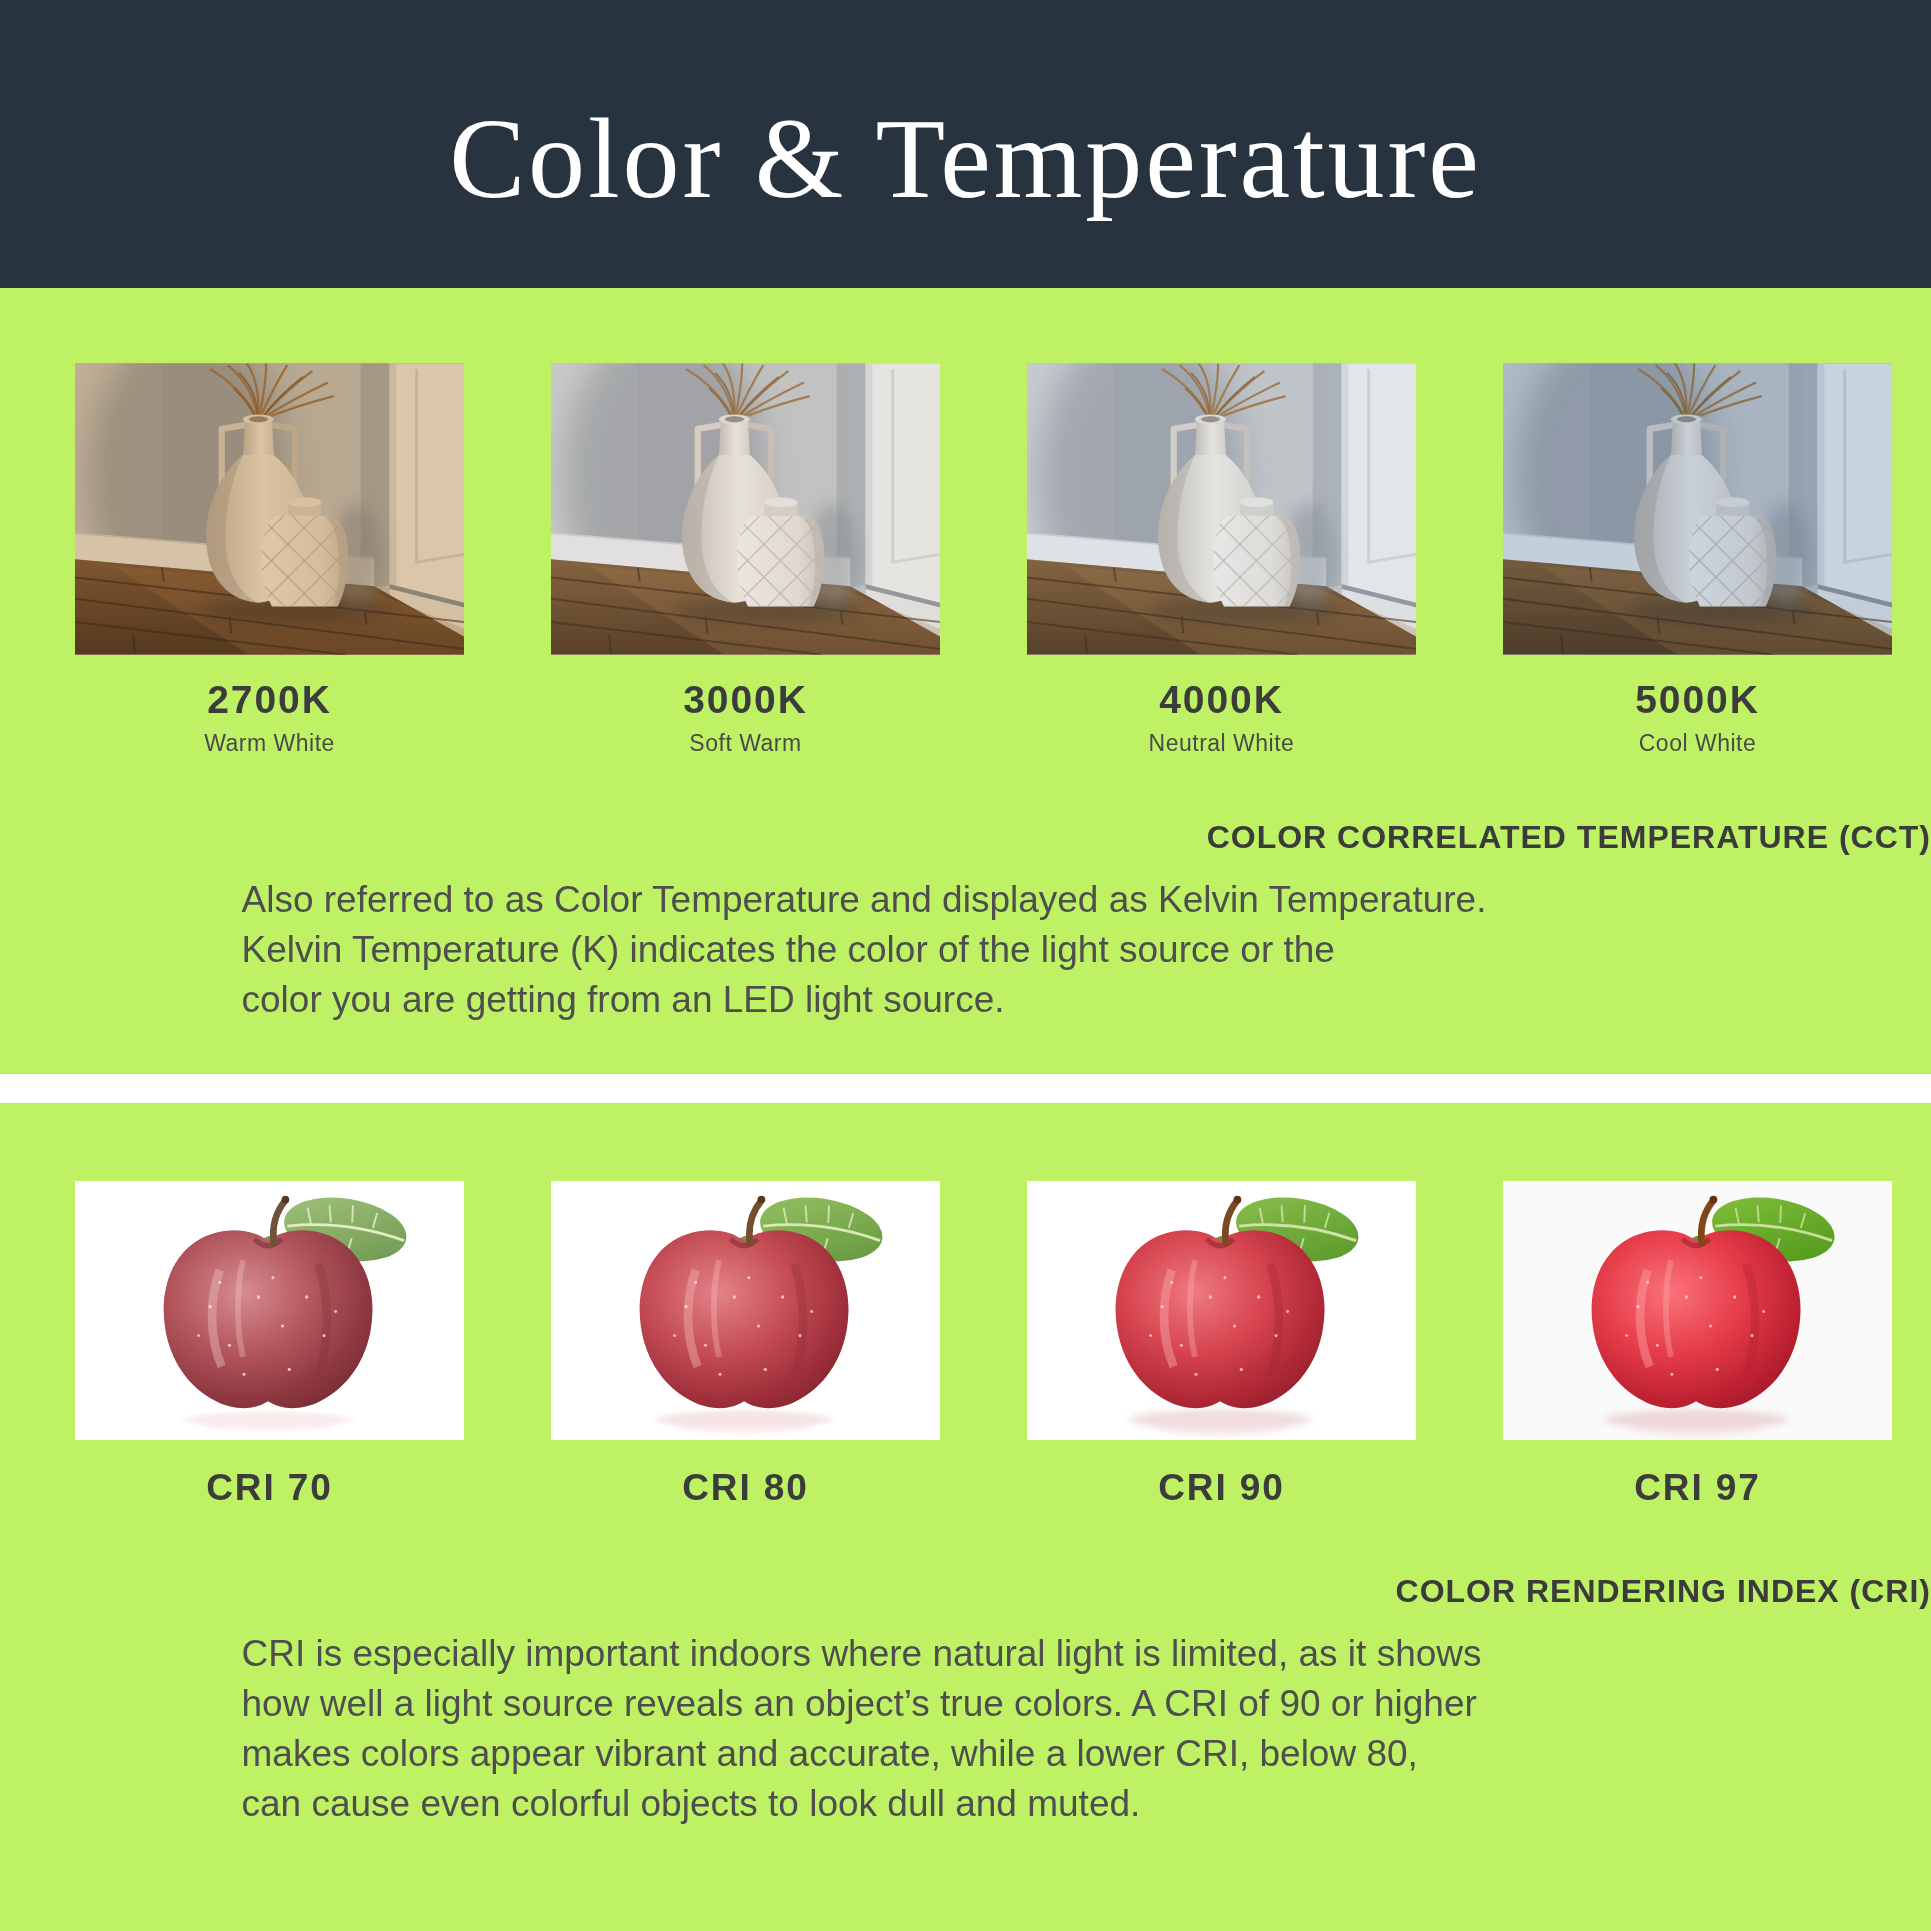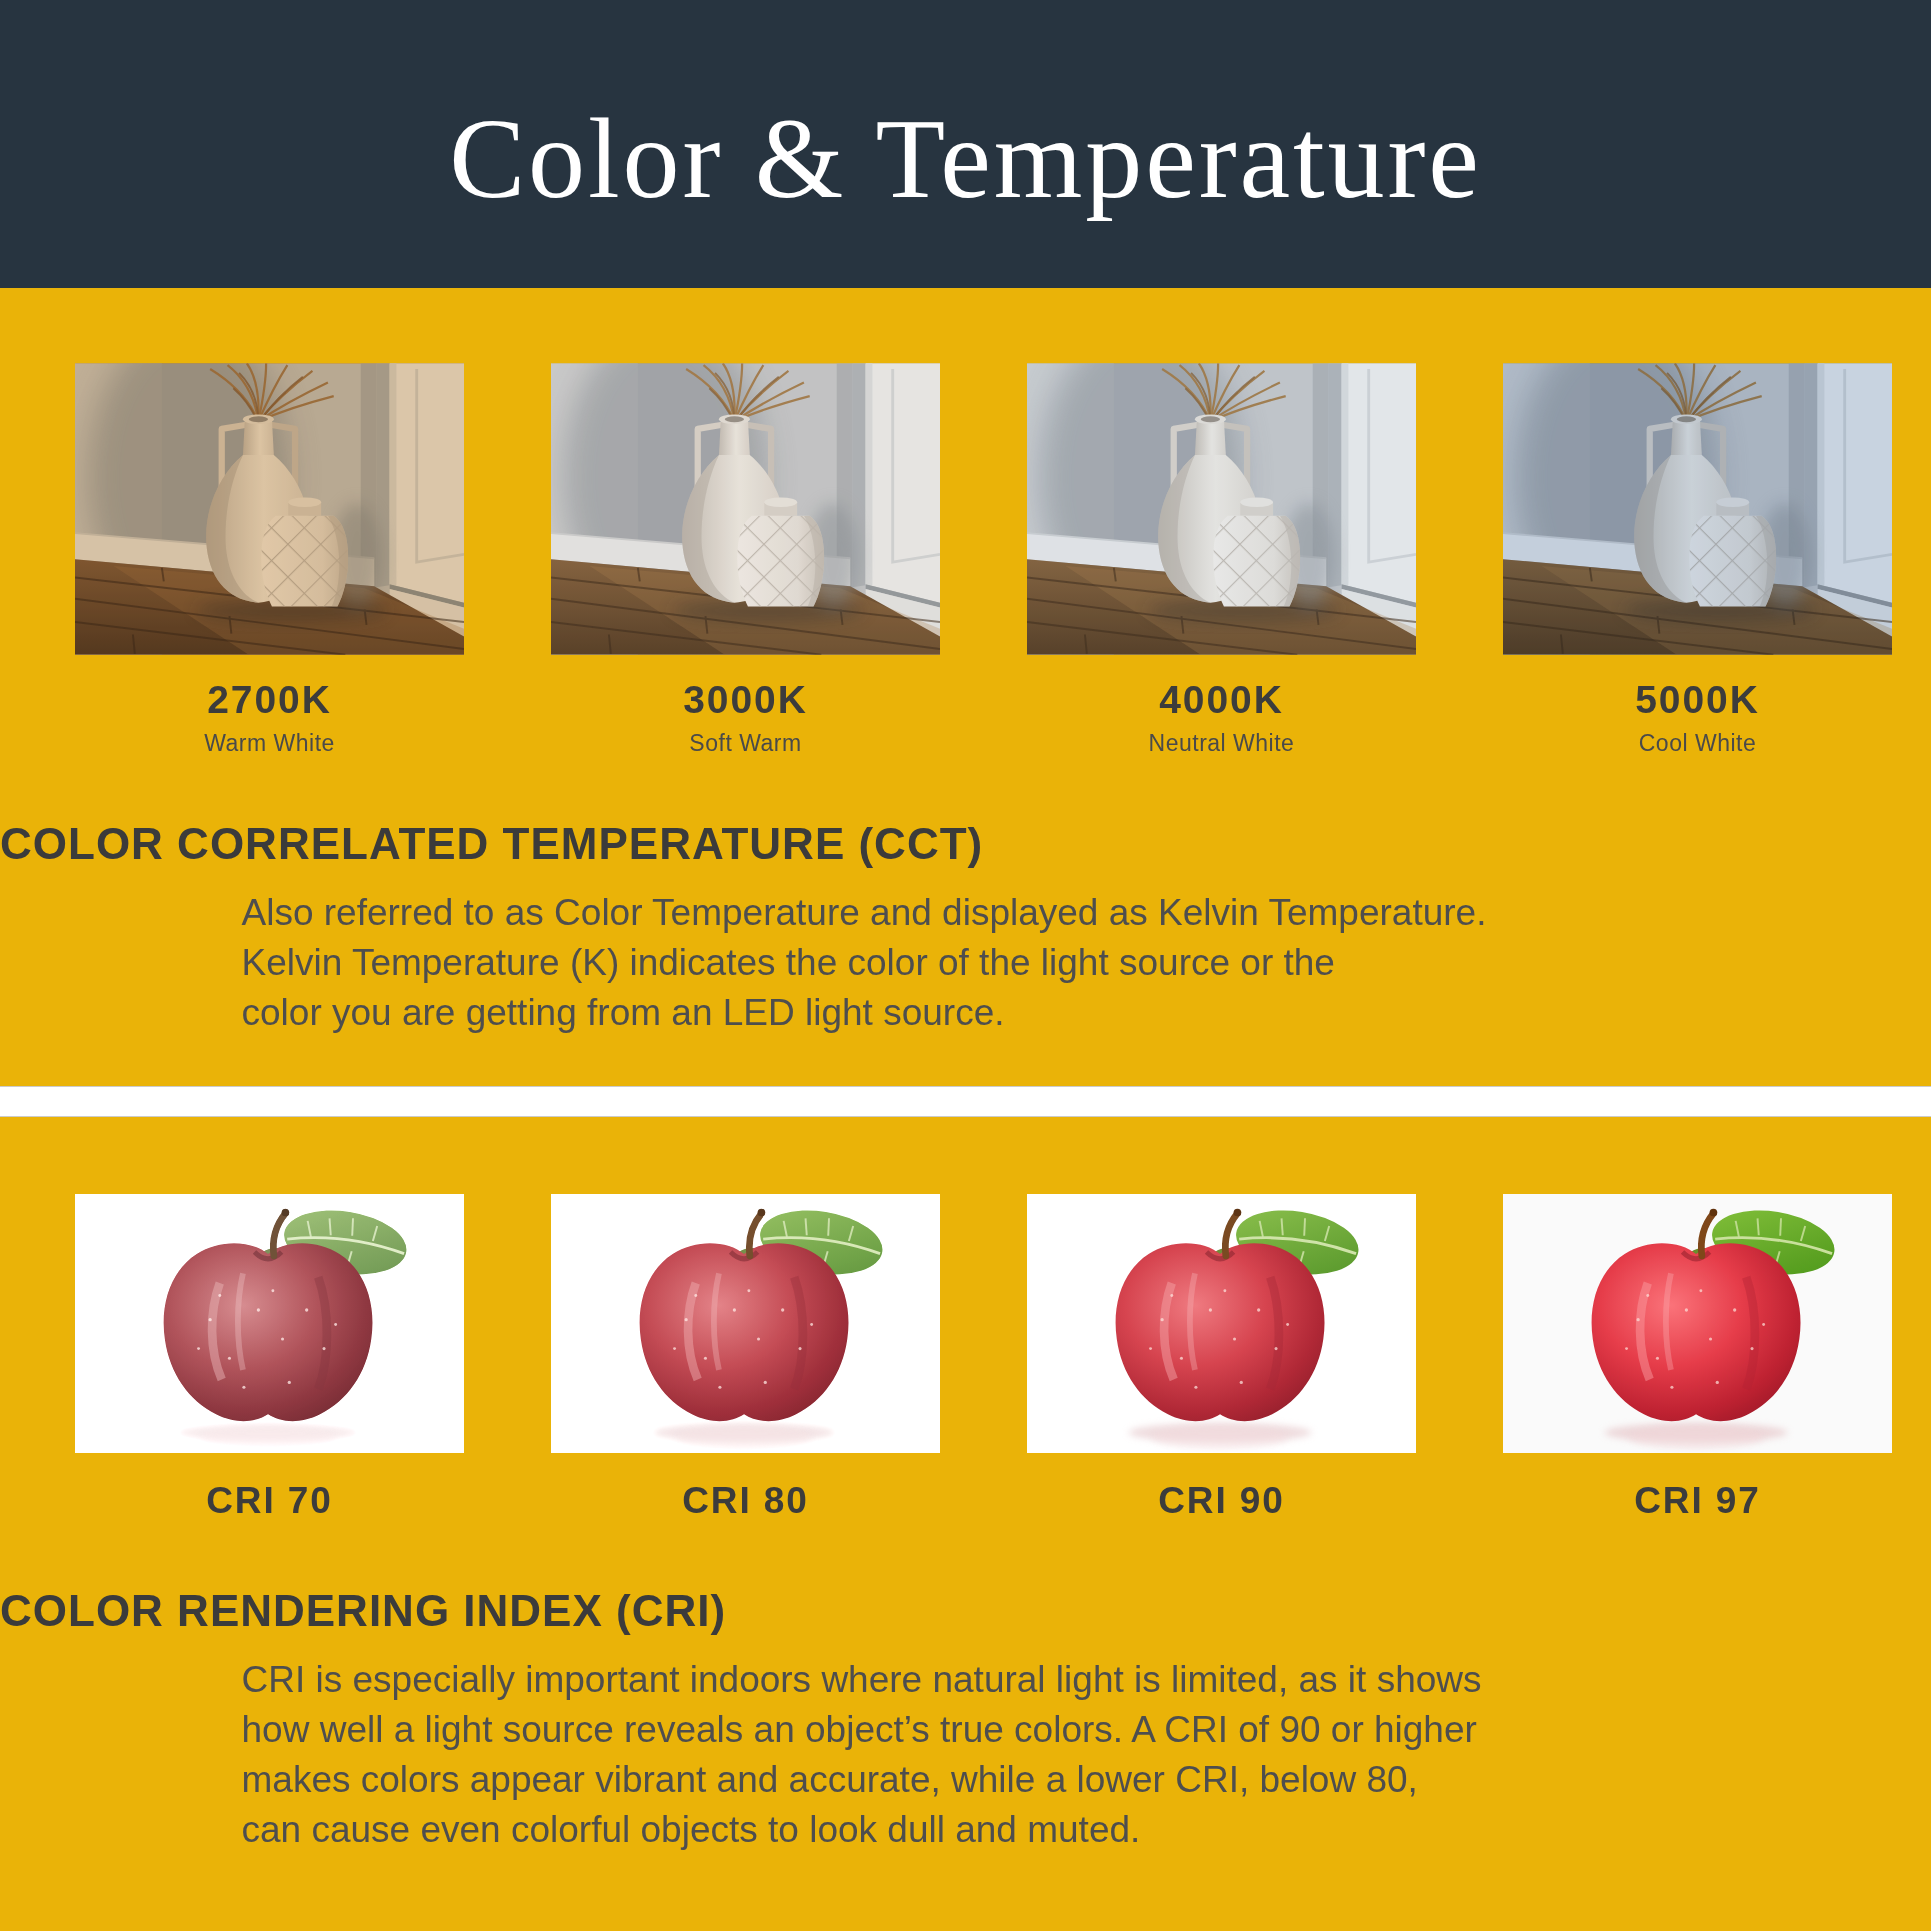--- a/index.html
+++ b/index.html
@@ -1,19 +1,19 @@
 <!DOCTYPE html>
 <html><head>
 <meta charset="utf-8">
 <style>
   html,body{margin:0;padding:0;}
   .page{
     position:relative;
     width:1931px;height:1931px;
-    background:#eab308;
+    background:#bef264;
     font-family:"Liberation Sans",sans-serif;
     overflow:hidden;
   }
   .header{
     height:288px;
     background:#273440;
     display:flex;align-items:center;justify-content:center;
   }
   .page-title{
     font-family:"Liberation Serif",serif;
@@ -44,22 +44,22 @@
   .name-label{
     margin-top:7.7px;
     font-size:23px;color:#4A4A4A;letter-spacing:0.5px;
   }
   .cri-label{
     margin-top:27px;
     font-size:37px;font-weight:bold;color:#3C3C3C;letter-spacing:1.9px;
   }
   .section-heading{
     margin:64px 0 0 0;
-    text-align:left;
-    font-size:44px;font-weight:bold;color:#3B3B3B;letter-spacing:1px;
+    text-align:right;
+    font-size:32px;font-weight:bold;color:#3B3B3B;letter-spacing:1px;
   }
   .section-desc{
     margin:19.3px auto 0 auto;
     max-width:1448px;
     font-size:37px;line-height:1.35;color:#4E4E4E;
     white-space:pre-line;
   }
   .cct-section .section-heading{margin-top:62px;}
   .divider{
     margin-top:48px;

